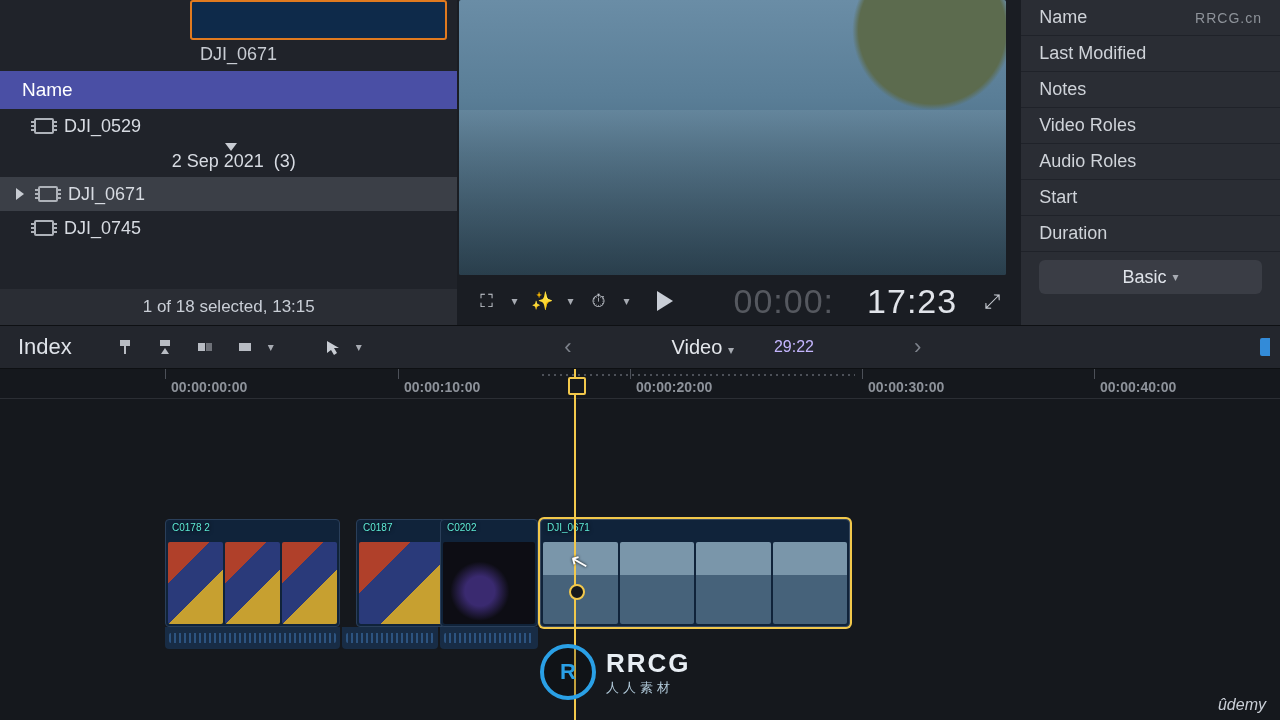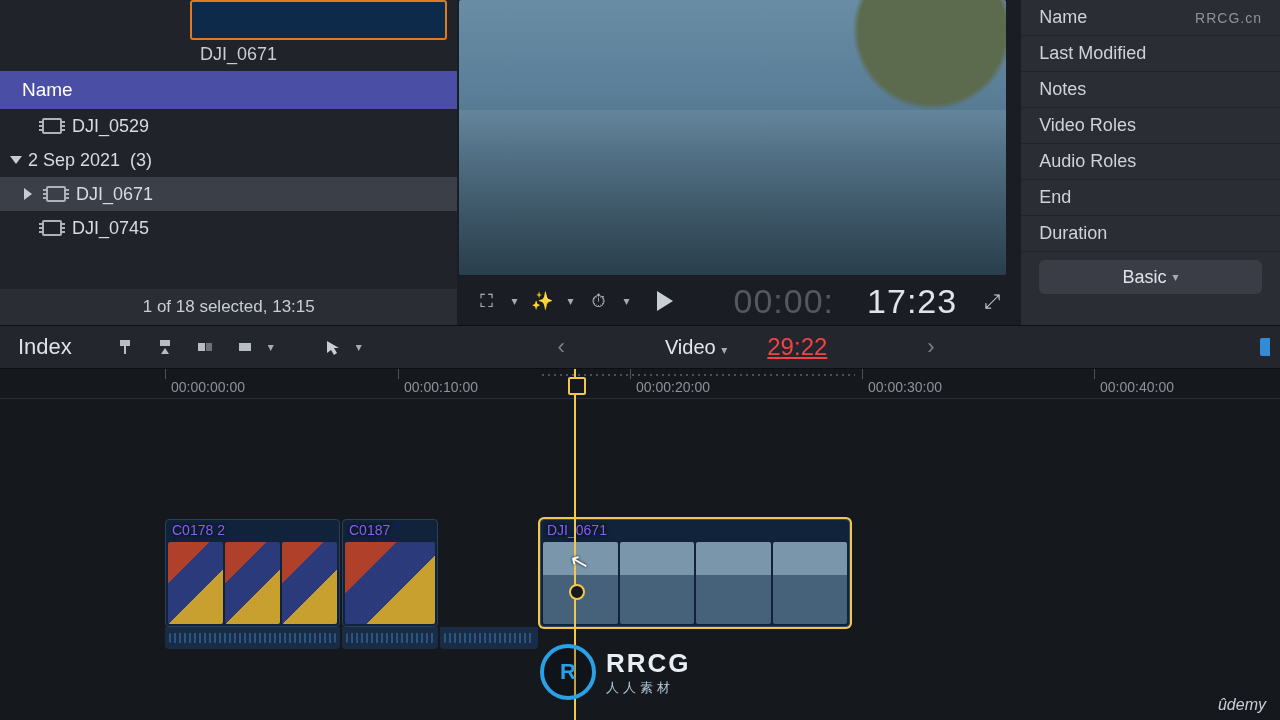--- a/index.html
+++ b/index.html
@@ -5,22 +5,22 @@
   * { box-sizing: border-box; margin: 0; padding: 0; font-family: -apple-system, "Helvetica Neue", Arial, sans-serif; }
   body { background:#1a1d23; color:#ddd; width:1280px; height:720px; overflow:hidden; position:relative; }
 
   
   .top { display:flex; height:325px; }
   .browser { width:463px; background:#20232a; display:flex; flex-direction:column; }
   .thumb-card { margin:0 10px 4px 190px; height:40px; border:2px solid #e07a1f; background:#0e2a4a; border-radius:3px; }
   .thumb-label { margin:0 0 6px 200px; color:#c8ccd3; font-size:18px; }
   .name-header { background:#4a4fa5; color:#fff; font-size:19px; padding:8px 22px; font-weight:500; }
   .clip-list { flex:1; background:#20232a; overflow:hidden; }
-  .clip-row { display:flex; align-items:center; height:34px; padding-left:24px; font-size:18px; color:#d7dbe2; }
-  .clip-row.group { padding-left:10px; }
+  .clip-row { display:flex; align-items:center; height:34px; padding-left:16px; font-size:18px; color:#d7dbe2; }
+  .clip-row.group { padding-left:10px;flex-direction:column; }
   .clip-row.selected { background:#3b3f47; }
   .tri { display:inline-block; width:0;height:0; border-left:6px solid transparent; border-right:6px solid transparent; border-top:8px solid #c8ccd3; margin-right:6px; }
   .tri.right { border-top:6px solid transparent; border-bottom:6px solid transparent; border-left:8px solid #c8ccd3; margin-right:8px;}
   .film-glyph { display:inline-block; width:20px; height:16px; border:2px solid #aeb2b9; border-radius:2px; margin-right:10px; position:relative; }
   .film-glyph::before, .film-glyph::after { content:""; position:absolute; top:1px; bottom:1px; width:3px; background:repeating-linear-gradient(#aeb2b9 0 2px, transparent 2px 4px); }
   .film-glyph::before{left:-5px;} .film-glyph::after{right:-5px;}
   .status-bar { background:#2a2d34; color:#c9ced6; font-size:17px; text-align:center; padding:8px 0; }
 
   .viewer { flex:1; background:#1a1d23; display:flex; flex-direction:column; }
   .viewer-frame { flex:1; margin:0 15px 2px 2px; background:linear-gradient(180deg,#6a8da6 0%,#5a7e97 35%,#4d6f86 55%,#3a5164 100%); border-radius:2px; position:relative; overflow:hidden; }
@@ -42,39 +42,39 @@
   .ins-basic { margin:8px 18px 0; background:#3a3d45; border-radius:6px; height:34px; display:flex; align-items:center; justify-content:center; font-size:18px; color:#dfe3e9; }
   .ins-top { display:flex; justify-content:space-between; }
   .ins-top .wm { color:#8e939a; font-size:14px; letter-spacing:1px; }
 
   
   .strip { height:44px; background:#23262d; display:flex; align-items:center; padding:0 8px; gap:6px; border-top:1px solid #0e1013; border-bottom:1px solid #0e1013; }
   .strip .idx { font-size:22px; color:#dfe3e9; margin:0 30px 0 10px;text-align:right; }
   .tl-btn { width:34px; height:28px; display:flex; align-items:center; justify-content:center; color:#b8bcc3; }
   .center-nav { margin-left:auto; margin-right:auto; display:flex; align-items:center; gap:40px; }
   .center-nav .lbl { font-size:20px; color:#e4e7ec; }
-  .center-nav .time { font-size:24px; color:#ef4444;text-decoration:underline; }
+  .center-nav .time { font-size:16px; color:#c4b5fd; }
   .center-nav .arrow { font-size:22px; color:#7d828b; padding:0 60px; }
   .right-dot { width:10px; height:18px; background:#338bd8; margin-left:auto; margin-right:2px; border-radius:2px 0 0 2px; }
 
   
   .timeline { position:relative; height:351px; background:#15181d; }
-  .ruler { height:30px; position:relative; border-bottom:1px solid #2b2e34; }
+  .ruler { height:30px; position:relative; border-bottom:1px solid #2b2e34;font-weight:bold; }
   .tick { position:absolute; top:0; height:30px; }
   .tick::before { content:""; position:absolute; left:0; top:0; width:1px; height:10px; background:#4c5058; }
   .tick span { position:absolute; top:10px; left:6px; font-size:14px; color:#8d929a; white-space:nowrap; }
   .dots { position:absolute; top:4px; height:4px; background-image:radial-gradient(#4c5058 1px, transparent 1px); background-size:6px 4px; }
 
   .playhead { position:absolute; top:0; bottom:0; width:2px; background:#f2c84b; left:574px; z-index:20; }
   .playhead::before { content:""; position:absolute; top:8px; left:-6px; width:14px; height:14px; border:2px solid #f2c84b; border-radius:2px; background:#15181d; }
   .playhead::after { content:""; position:absolute; top:215px; left:-5px; width:12px; height:12px; border:2px solid #f2c84b; border-radius:50%; background:#15181d; }
 
   .clips { position:absolute; top:150px; left:0; right:0; height:140px; }
   .clip { position:absolute; top:0; height:108px; border:1px solid #2a3f5a; border-radius:4px; overflow:hidden; background:#10233a; }
-  .clip .title { position:absolute; top:2px; left:6px; font-size:14px; color:#8b5cf6; z-index:2; text-shadow:0 0 4px #000; }
+  .clip .title { position:absolute; top:2px; left:6px; font-size:10px; color:#5eead4; z-index:2; text-shadow:0 0 4px #000; }
   .clip .body { position:absolute; top:22px; left:2px; right:2px; bottom:2px; display:flex; gap:2px; }
   .frame { flex:1; background:linear-gradient(135deg,#4a5a6e,#2b3848); border-radius:2px; }
   .frame.colorful { background:linear-gradient(135deg,#b0402a 0 30%,#2a3a7a 30% 60%,#c7a030 60% 100%); }
   .frame.dark { background:radial-gradient(circle at 40% 60%, #3a2a70 0 20%, #0d0d14 40%); }
   .frame.sea { background:linear-gradient(180deg,#7a96aa 0 40%,#46627a 40% 100%); }
   .wave { position:absolute; top:108px; height:22px; border-radius:0 0 4px 4px; background:#182c45; }
   .wave::after{content:"";position:absolute;left:4px;right:4px;top:6px;height:10px;background:repeating-linear-gradient(90deg,#3a6ea8 0 2px,transparent 2px 5px);opacity:.6;border-radius:2px;}
   .clip.sel { box-shadow:0 0 0 2px #f2c84b; }
   .clip.last { border:1px solid #3a4a5e; }
   .cursor { position:absolute; left:570px; top:180px; font-size:22px; color:#fff; z-index:30; text-shadow:0 0 3px #000; transform:rotate(-15deg);}
@@ -151,21 +151,21 @@
     <div class="ins-row">
         <span>Notes</span>
       </div>
     <div class="ins-row">
         <span>Video Roles</span>
       </div>
     <div class="ins-row">
         <span>Audio Roles</span>
       </div>
     <div class="ins-row">
-        <span>End</span>
+        <span>Start</span>
       </div>
     <div class="ins-row">
         <span>Duration</span>
       </div>
     <div class="ins-basic">
       <span>Basic</span>
       <span class="chev" style="margin-left:6px">▾</span>
     </div>
   </div>
 </div>
@@ -240,27 +240,33 @@
   <div class="clips" id="clips">
       <div class="clip" style="left: 165px; width: 175px;">
         <div class="title">C0178 2</div>
         <div class="body">
           <div class="frame colorful"></div>
           <div class="frame colorful"></div>
           <div class="frame colorful"></div>
         </div>
       </div>
       <div class="wave" style="left: 165px; width: 175px;"></div>
-      <div class="clip" style="left: 342px; width: 96px;">
+      <div class="clip" style="left: 356px; width: 96px;">
         <div class="title">C0187</div>
         <div class="body">
           <div class="frame colorful"></div>
         </div>
       </div>
       <div class="wave" style="left: 342px; width: 96px;"></div>
+      <div class="clip" style="left: 440px; width: 98px;">
+        <div class="title">C0202</div>
+        <div class="body">
+          <div class="frame dark"></div>
+        </div>
+      </div>
       <div class="wave" style="left: 440px; width: 98px;"></div>
       <div class="clip sel last" style="left: 540px; width: 310px;">
         <div class="title">DJI_0671</div>
         <div class="body">
           <div class="frame sea"></div>
           <div class="frame sea"></div>
           <div class="frame sea"></div>
           <div class="frame sea"></div>
         </div>
       </div>

